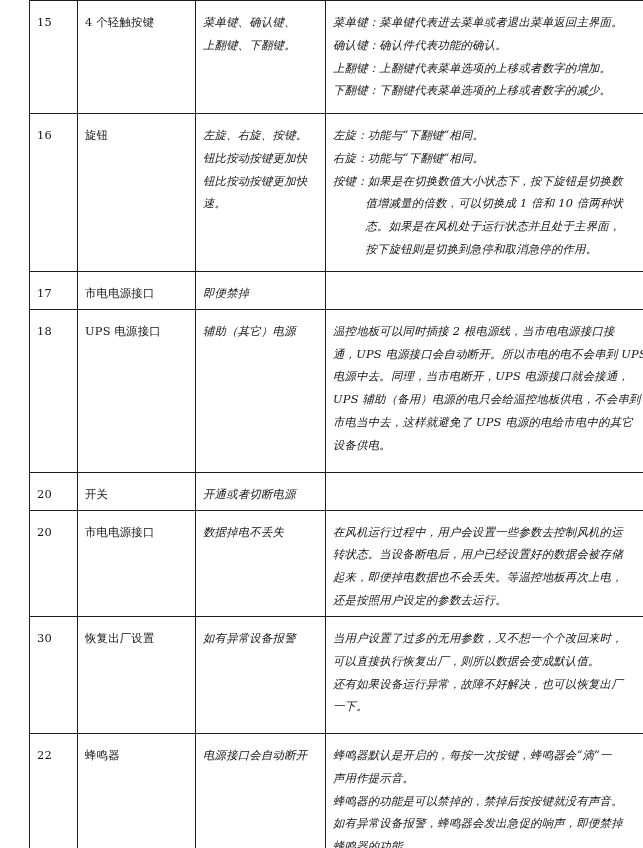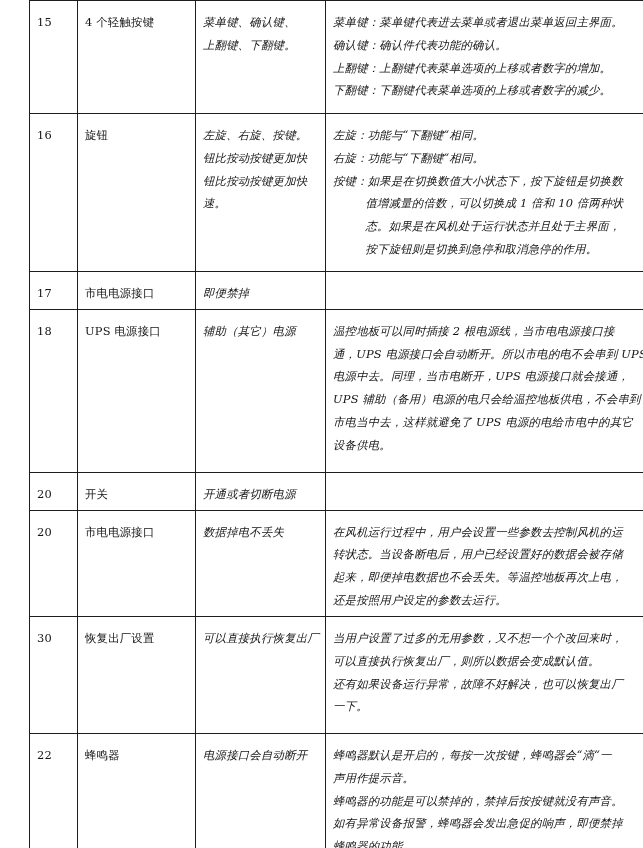--- a/index.html
+++ b/index.html
@@ -160,21 +160,21 @@
             <span class="desc-line">起来，即便掉电数据也不会丢失。等温控地板再次上电，</span>
             <span class="desc-line">还是按照用户设定的参数去运行。</span>
           </td>
         </tr>
         <tr class="r21">
           <td class="c-num">30</td>
           <td class="c-name">
             <span class="cell-text">恢复出厂设置</span>
           </td>
           <td class="c-func">
-            <span class="func-line">可以直接执行恢复出厂</span>
+            <span class="func-line">如有异常设备报警</span>
           </td>
           <td class="c-desc">
             <span class="desc-line">当用户设置了过多的无用参数，又不想一个个改回来时，</span>
             <span class="desc-line">可以直接执行恢复出厂，则所以数据会变成默认值。</span>
             <span class="desc-line">还有如果设备运行异常，故障不好解决，也可以恢复出厂</span>
             <span class="desc-line">一下。</span>
           </td>
         </tr>
         <tr class="r22">
           <td class="c-num">22</td>

